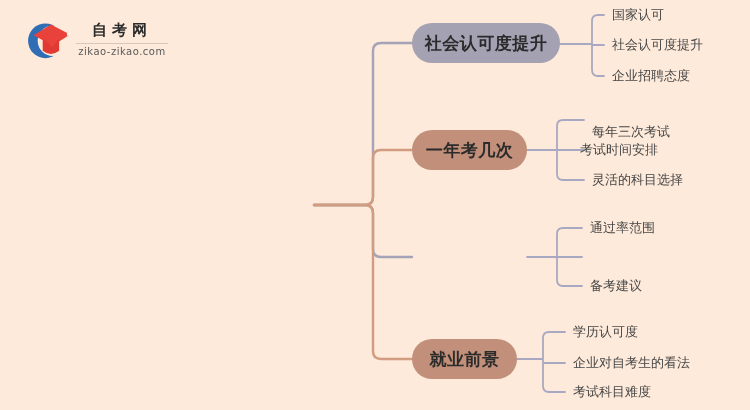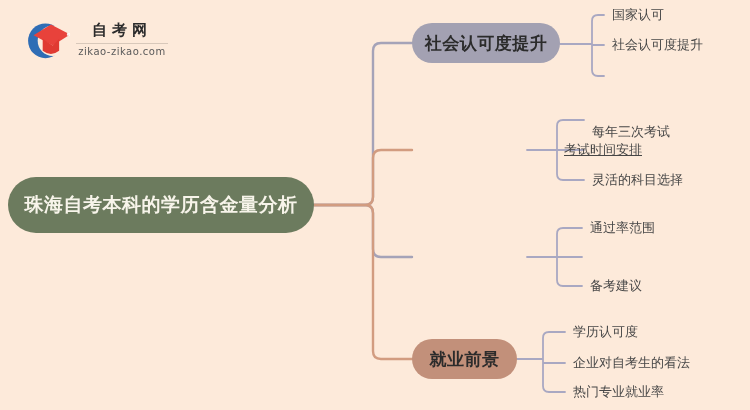--- a/index.html
+++ b/index.html
@@ -128,32 +128,33 @@
       <path d="M16 23 L16 36 Q25 43 34 36 L34 23 L27 30 Z" fill="#e03a32"></path>
       <rect x="42.5" y="16.5" width="3.5" height="3" rx="1" fill="#ffffff" opacity="0.9"></rect>
     </svg>
     <div class="logo-txt">
       <div class="site-name">自考网</div>
       <div class="logo-divider"></div>
       <div class="site-domain">zikao-zikao.com</div>
     </div>
   </div>
 
-  <div class="root-node">珠海自考本科的学历含金量分析</div>
 
   <div class="branch gray b0">社会认可度提升</div>
+  <div class="branch tan  b1">一年考几次</div>
   <div class="branch tan  b3">就业前景</div>
 
   <div class="leaf" style="left:612px; top:5px;">国家认可</div>
   <div class="leaf" style="left:612px; top:35px;">社会认可度提升</div>
+  <div class="leaf" style="left:612px; top:66px;">企业招聘态度</div>
 
   <div class="leaf" style="left:592px; top:110px;margin-top:12px;">每年三次考试</div>
-  <div class="leaf" style="left:564px; top:140px;text-decoration:underline;">考试时间安排</div>
+  <div class="leaf" style="left:580px; top:140px;">考试时间安排</div>
   <div class="leaf" style="left:592px; top:170px;">灵活的科目选择</div>
 
   <div class="leaf" style="left:590px; top:218px;">通过率范围</div>
   <div class="leaf" style="left:590px; top:276px;">备考建议</div>
 
   <div class="leaf" style="left:573px; top:322px;">学历认可度</div>
   <div class="leaf" style="left:573px; top:353px;">企业对自考生的看法</div>
-  <div class="leaf" style="left:573px; top:382px;">热门专业就业率</div>
+  <div class="leaf" style="left:573px; top:382px;">考试科目难度</div>
 
 </div>
 
 </body></html>

